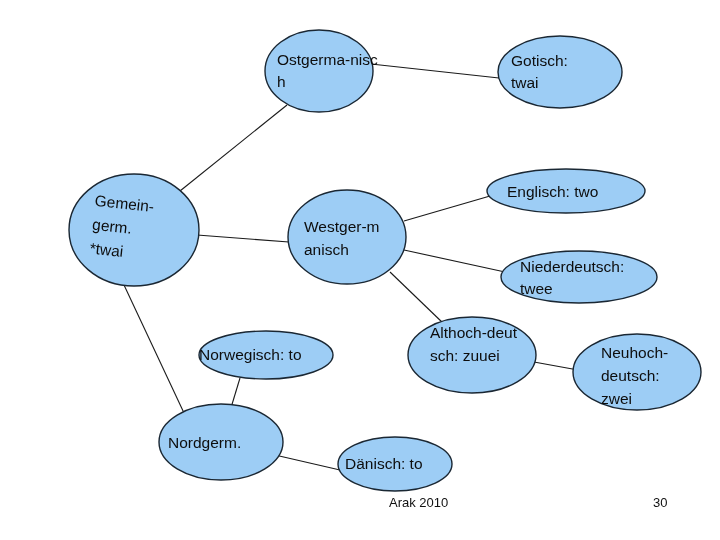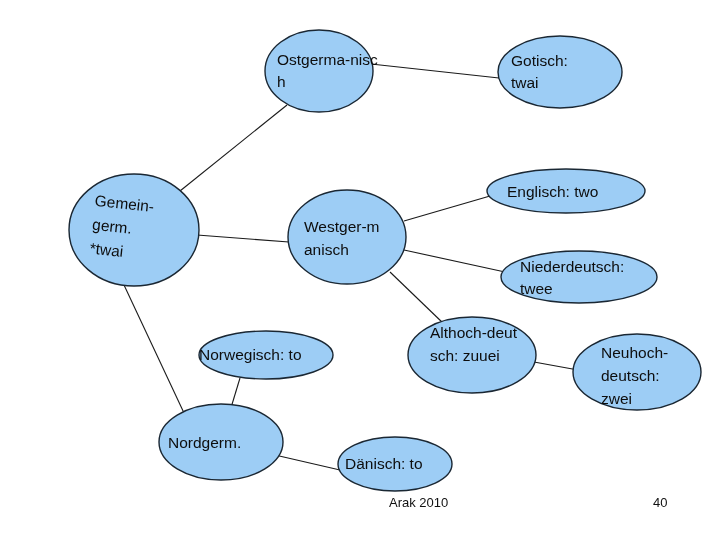--- a/index.html
+++ b/index.html
@@ -119,15 +119,15 @@
         </g>
         <g>
           <ellipse cx="395" cy="464" rx="57" ry="27" class="node-shape" fill="#9dcdf5" stroke="#1a2733"></ellipse>
           <text class="node-label" x="345" y="469" fill="#0d0d0d"><tspan x="345" y="469">Dänisch: to</tspan></text>
         </g>
       </g>
   </svg>
 
   <div class="footer-text" id="footer-credit">Arak 2010</div>
 
-  <div class="footer-text" id="footer-page">40</div>
+  <div class="footer-text" id="footer-page">30</div>
 
 </div>
 
 </body></html>

